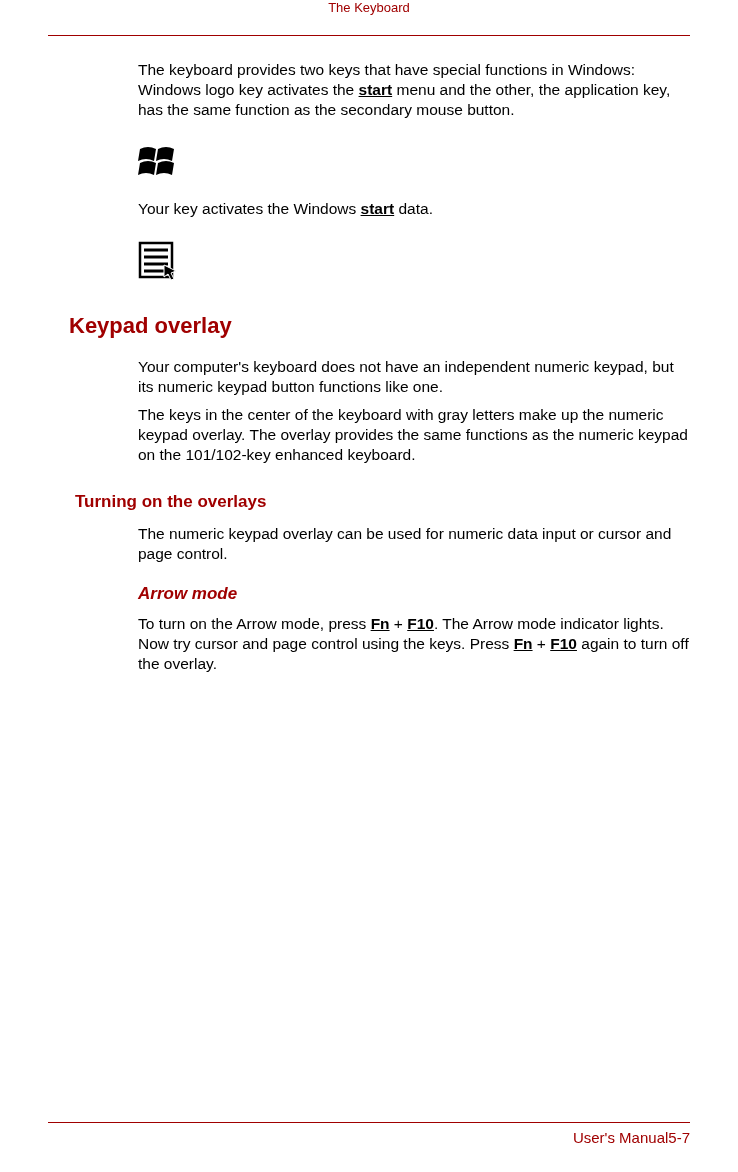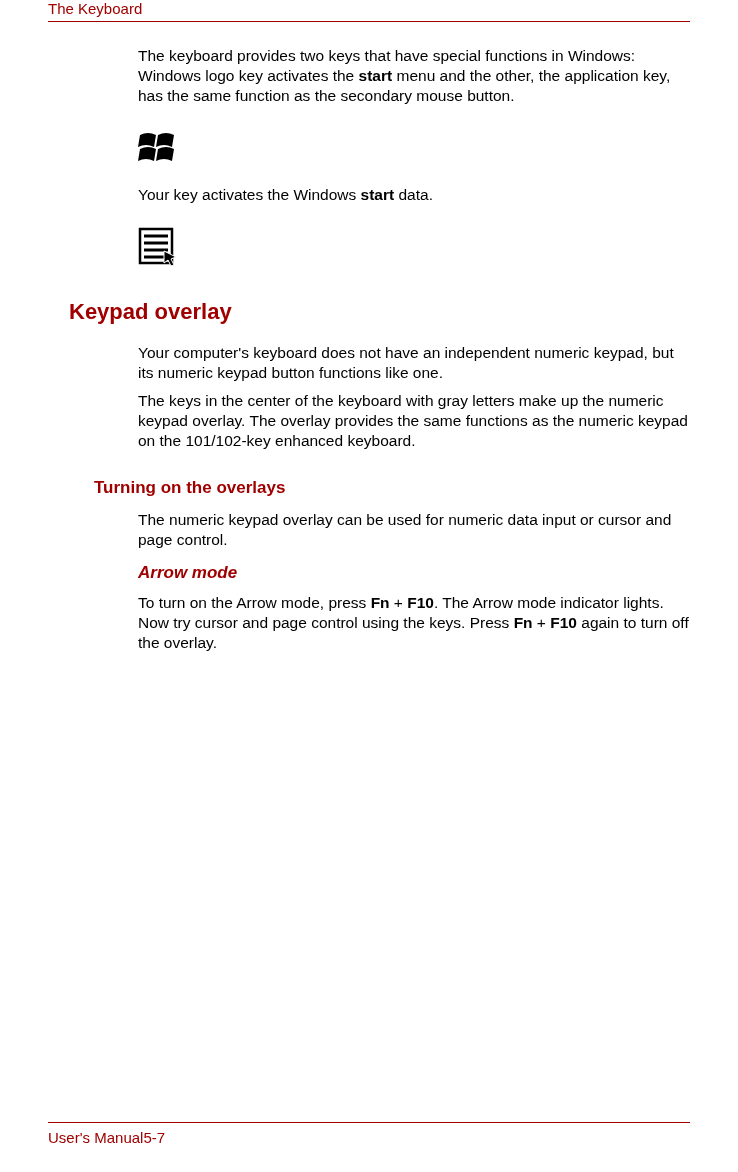--- a/index.html
+++ b/index.html
@@ -11,69 +11,69 @@
       position: relative;
       color: #000;
     }
     .page {
       padding: 0 48px;
       height: 100%;
       display: flex;
       flex-direction: column;
     }
     .header-section {
-      text-align: left;
-      font-size: 15px;
+      text-align: center;
+      font-size: 13px;
       color: #a00000;
-      padding-bottom: 4px;
+      padding-bottom: 20px;
       border-bottom: 1.5px solid #a00000;
       margin-bottom: 24px;
     }
     .h1 {
       font-size: 22px;
       font-weight: bold;
       color: #a00000;
       margin-bottom: 18px;
     }
     .h2 {
       font-size: 17px;
       font-weight: bold;
       color: #a00000;
-      margin-left: 46px;
+      margin-left: 27px;
       margin-top: 20px;
       margin-bottom: 12px;
     }
     .h3 {
       font-size: 17px;
       font-weight: bold;
       font-style: italic;
       color: #a00000;
       margin-left: 90px;
-      margin-top: 5px;
+      margin-top: 12px;
       margin-bottom: 10px;
     }
     .body-text {
       font-size: 15.5px;
       line-height: 1.28;
       margin-left: 90px;
       margin-bottom: 8px;
       color: #000;
     }
     .icon-block {
       margin-left: 90px;
       margin-top: 14px;
       margin-bottom: 14px;
     }
-    .bold { font-weight: bold; }
+    .bold { font-weight: bold; text-decoration: underline; }
     .footer {
       margin-top: auto;
       border-top: 1.5px solid #a00000;
       padding-top: 6px;
       display: flex;
-      justify-content: flex-start;
+      justify-content: flex-end;
       font-size: 15px;
       color: #a00000;
       padding-bottom: 26px;
     }
     svg { display: block; }
   </style>
 </head>
 <body>
 
 <div class="page">

